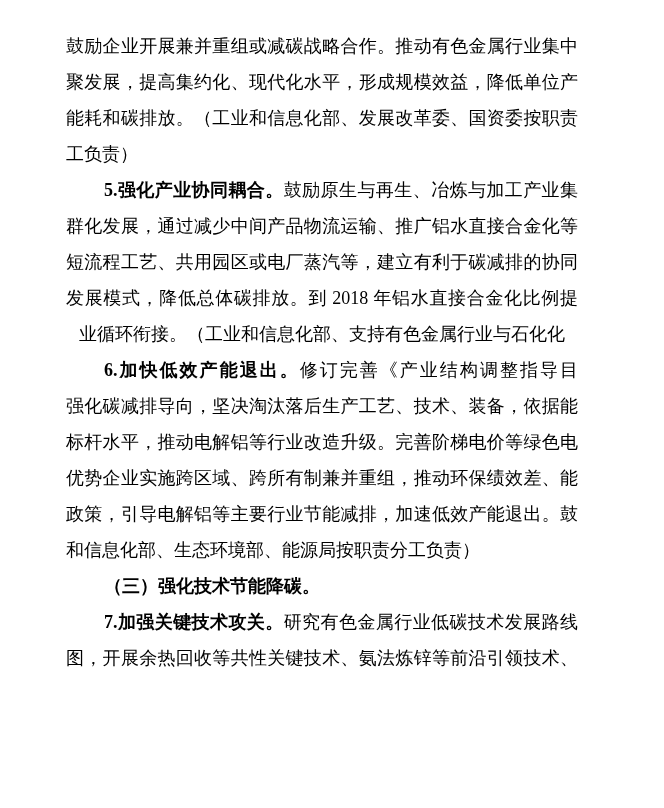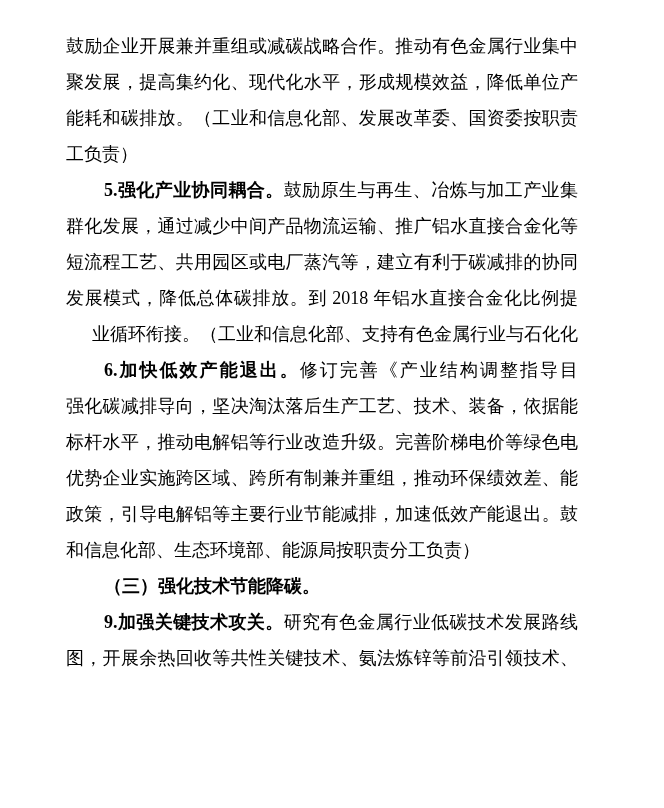--- a/index.html
+++ b/index.html
@@ -26,21 +26,21 @@
     color: #000000;
     font-family: "Liberation Serif", "DejaVu Serif", serif;
     white-space: normal;
     overflow: hidden;
   }
   .line.j {
     text-align: justify;
     text-align-last: justify;
   }
   .line.l {
-    text-align: right;
+    text-align: center;
     text-align-last: left;
   }
   .line .b {
     font-weight: 700;
   }
 </style>
 </head>
 <body>
 
 <div class="page">
@@ -54,16 +54,16 @@
       <div class="line j"><span class="">短流程工艺、共用园区或电厂蒸汽等，建立有利于碳减排的协同</span></div>
       <div class="line j"><span class="">发展模式，降低总体碳排放。到 2018 年铝水直接合金化比例提高</span></div>
       <div class="line l"><span class="">业循环衔接。（工业和信息化部、支持有色金属行业与石化化工）</span></div>
       <div class="line j" style="text-indent: 38px;"><span class="b">6.加快低效产能退出。</span><span class="">修订完善《产业结构调整指导目录》，</span></div>
       <div class="line j"><span class="">强化碳减排导向，坚决淘汰落后生产工艺、技术、装备，依据能效</span></div>
       <div class="line j"><span class="">标杆水平，推动电解铝等行业改造升级。完善阶梯电价等绿色电价</span></div>
       <div class="line j"><span class="">优势企业实施跨区域、跨所有制兼并重组，推动环保绩效差、能效</span></div>
       <div class="line j"><span class="">政策，引导电解铝等主要行业节能减排，加速低效产能退出。鼓励</span></div>
       <div class="line l"><span class="">和信息化部、生态环境部、能源局按职责分工负责）</span></div>
       <div class="line l" style="text-indent: 38px; font-family: Liberation Serif, serif;"><span class="b">（三）强化技术节能降碳。</span></div>
-      <div class="line j" style="text-indent: 38px;"><span class="b">9.加强关键技术攻关。</span><span class="">研究有色金属行业低碳技术发展路线</span></div>
+      <div class="line j" style="text-indent: 38px;"><span class="b">7.加强关键技术攻关。</span><span class="">研究有色金属行业低碳技术发展路线</span></div>
       <div class="line j"><span class="">图，开展余热回收等共性关键技术、氨法炼锌等前沿引领技术、原</span></div>
     </div>
 </div>
 
 </body></html>

